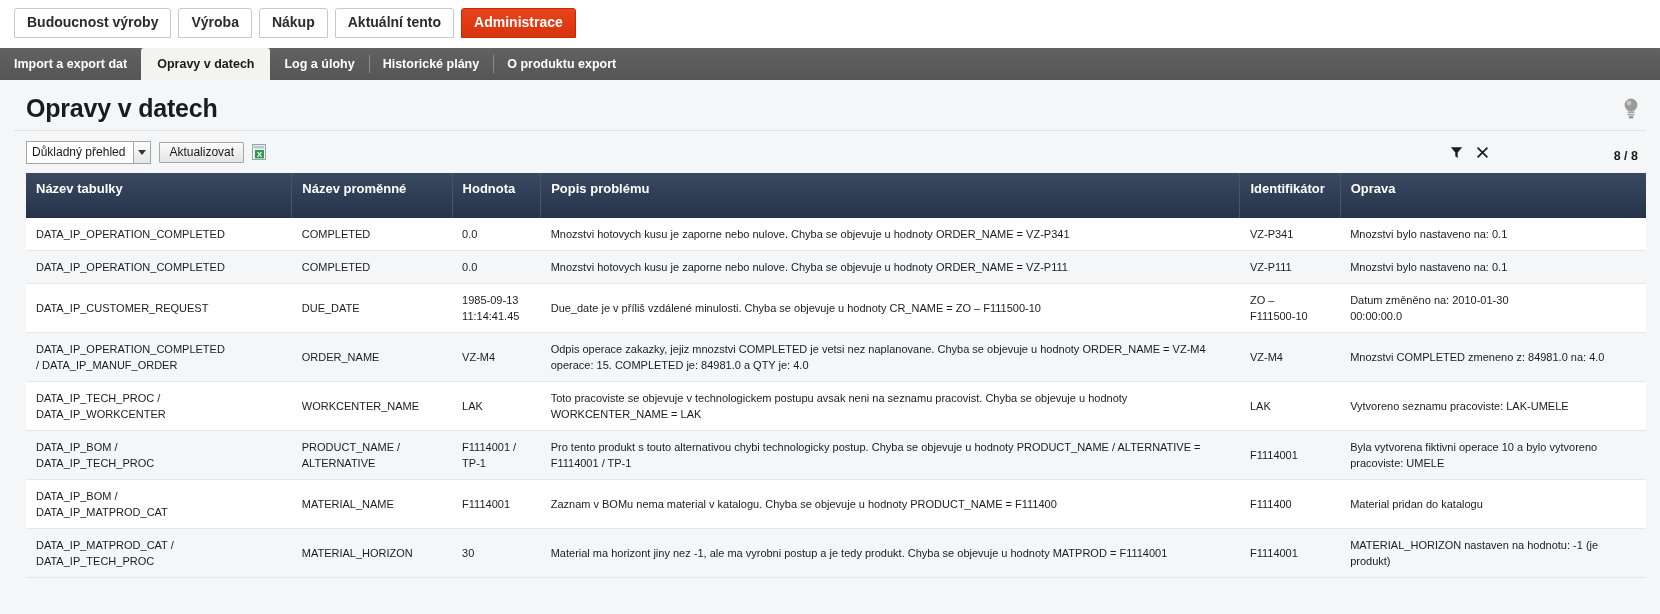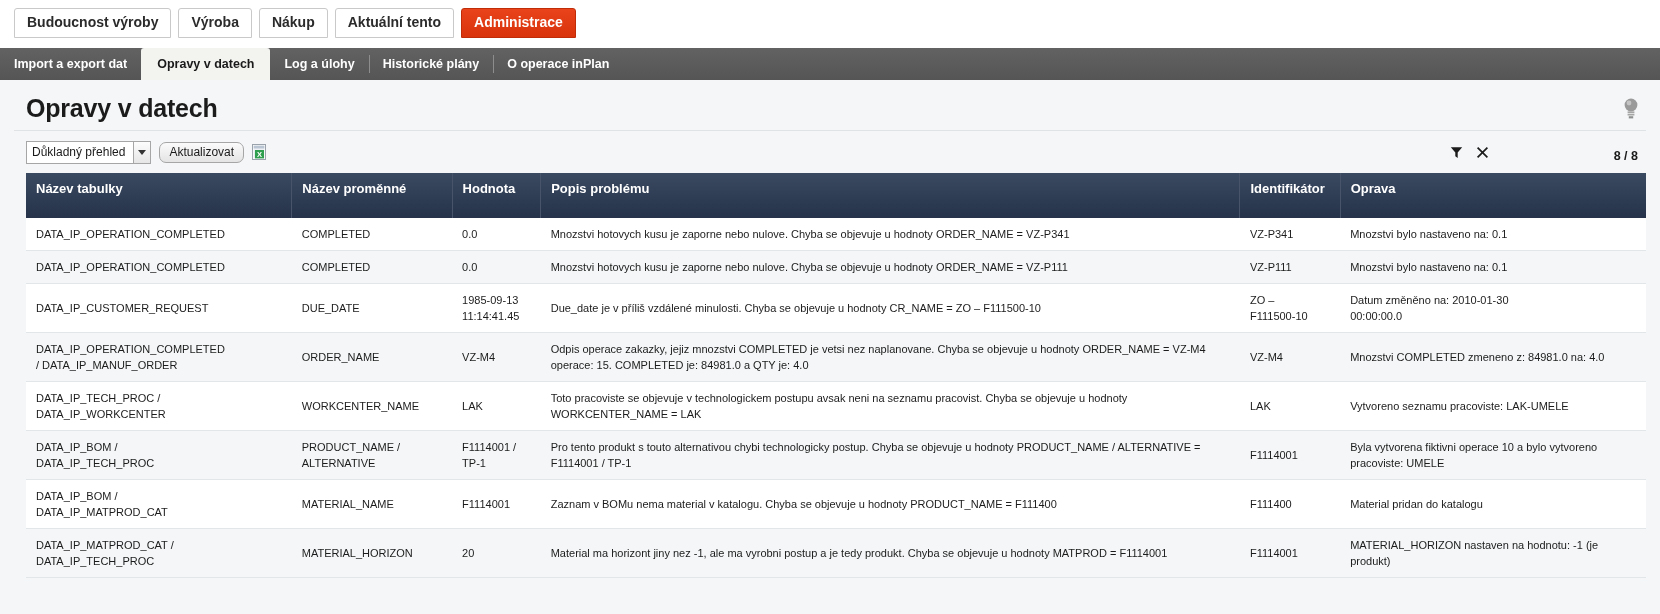--- a/index.html
+++ b/index.html
@@ -140,21 +140,21 @@
   }
   .btn {
     border: 1px solid #a6a6a6;
     background: linear-gradient(to bottom, #fbfbfb 0%, #e4e4e4 100%);
     height: 21px;
     font-size: 12px;
     color: #1a1a1a;
     padding: 0 9px;
     line-height: 19px;
     cursor: pointer;
-    border-radius: 7px;
+    border-radius: 1px;
   }
   .xls-icon {
     width: 16px; height: 17px;
     position: relative;
     cursor: pointer;
   }
   .toolbar-right {
     margin-left: auto;
     display: flex;
     align-items: flex-end;
@@ -227,21 +227,21 @@
 <div class="subbar">
   <div class="subtab">Import a export dat</div>
   <div class="subtab active">Opravy v datech</div>
   <div class="subtab">Log a úlohy</div>
   <div class="subtab">
       <span class="sep"></span>
       <span>Historické plány</span>
     </div>
   <div class="subtab">
       <span class="sep"></span>
-      <span>O operace inPlan</span>
+      <span>O produktu export</span>
     </div>
 </div>
 
 <div class="content">
 
   <div class="page-head">
     <div class="page-title">Opravy v datech</div>
     <div class="bulb">
       <svg width="18" height="26" viewBox="0 0 18 26" aria-hidden="true">
         <circle cx="9" cy="9" r="6.4" fill="#9a9a9a"></circle>
@@ -368,21 +368,21 @@
         <td class="nowrapcell">MATERIAL_NAME</td>
         <td class="nowrapcell">F1114001</td>
         <td>Zaznam v BOMu nema material v katalogu. Chyba se objevuje u hodnoty PRODUCT_NAME = F111400</td>
         <td class="nowrapcell">F111400</td>
         <td>Material pridan do katalogu</td>
       </tr>
       <tr class="alt">
         <td class="nowrapcell">DATA_IP_MATPROD_CAT /
 DATA_IP_TECH_PROC</td>
         <td class="nowrapcell">MATERIAL_HORIZON</td>
-        <td class="nowrapcell">20</td>
+        <td class="nowrapcell">30</td>
         <td>Material ma horizont jiny nez -1, ale ma vyrobni postup a je tedy produkt. Chyba se objevuje u hodnoty MATPROD = F1114001</td>
         <td class="nowrapcell">F1114001</td>
         <td>MATERIAL_HORIZON nastaven na hodnotu: -1 (je produkt)</td>
       </tr>
     </tbody>
   </table>
 
 </div>
 
 </body></html>

